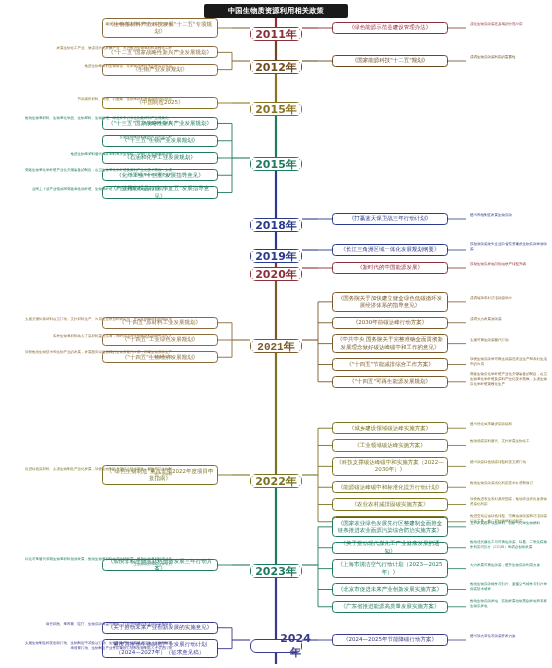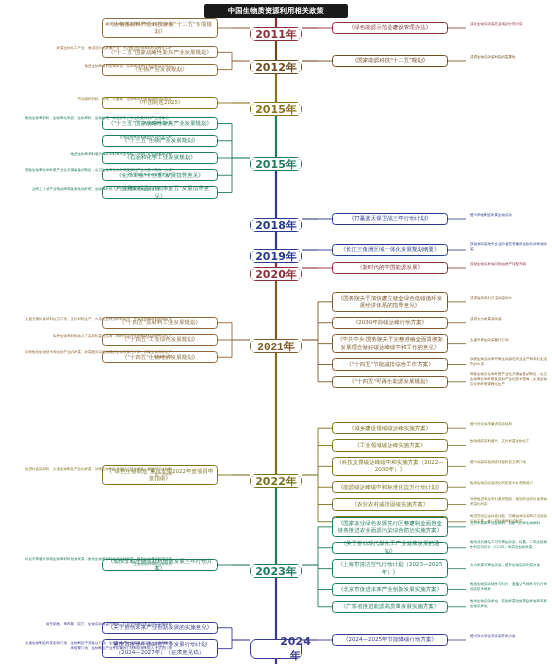--- a/index.html
+++ b/index.html
@@ -202,21 +202,21 @@
     </div>
     <div class="node year-node" style="left: 250px; top: 333px; width: 52px; height: 14px; border-color: rgb(122, 90, 42); color: rgb(122, 90, 42); font-family: Liberation Mono, monospace;">
       <div class="inner">2021年</div>
     </div>
     <div class="node year-node" style="left: 250px; top: 468px; width: 52px; height: 14px; border-color: rgb(122, 115, 32); color: rgb(122, 115, 32);">
       <div class="inner">2022年</div>
     </div>
     <div class="node year-node" style="left: 250px; top: 558px; width: 52px; height: 14px; border-color: rgb(31, 122, 95); color: rgb(31, 122, 95);">
       <div class="inner">2023年</div>
     </div>
-    <div class="node year-node" style="left: 250px; top: 633px; width: 52px; height: 20px; border-color: rgb(58, 58, 140); color: rgb(58, 58, 140); padding-left: 39px;">
+    <div class="node year-node" style="left: 250px; top: 633px; width: 52px; height: 14px; border-color: rgb(58, 58, 140); color: rgb(58, 58, 140); padding-left: 39px;">
       <div class="inner">2024年</div>
     </div>
     <div class="node policy-node" style="left: 102px; top: 18.24px; width: 116px; height: 19.52px; border-color: rgb(138, 106, 58); color: rgb(138, 106, 58);">《生物基材料产业科技发展"十二五"专项规划》</div>
     <div class="note left" style="left: 22px; top: 22px; width: 150px; color: rgb(138, 106, 58);">建设生物基材料相关化学品产业化示范基地</div>
     <div class="node policy-node" style="left: 102px; top: 46.24px; width: 116px; height: 12.26px; border-color: rgb(138, 106, 58); color: rgb(138, 106, 58);">《"十二五"国家战略性新兴产业发展规划》</div>
     <div class="note left" style="left: 22px; top: 46.37px; width: 150px; color: rgb(138, 106, 58);">发展生物化工产业、做强现代化发酵产业、大力推进生物基材料规模化工程</div>
     <div class="node policy-node" style="left: 102px; top: 63.5px; width: 116px; height: 12.26px; border-color: rgb(138, 106, 58); color: rgb(138, 106, 58);">《生物产业发展规划》</div>
     <div class="note left" style="left: 22px; top: 63.63px; width: 150px; color: rgb(138, 106, 58);">推进生物基材料生物聚合、化学聚合等技术的发展与应用</div>
     <div class="node policy-node" style="left: 102px; top: 96.87px; width: 116px; height: 12.26px; border-color: rgb(138, 115, 32); color: rgb(138, 115, 32);">《中国制造2025》</div>
     <div class="note left" style="left: 22px; top: 97px; width: 150px; color: rgb(138, 115, 32);">节能减排材料、纤维、石墨烯、生物基材料等创新驱动绿色化</div>

